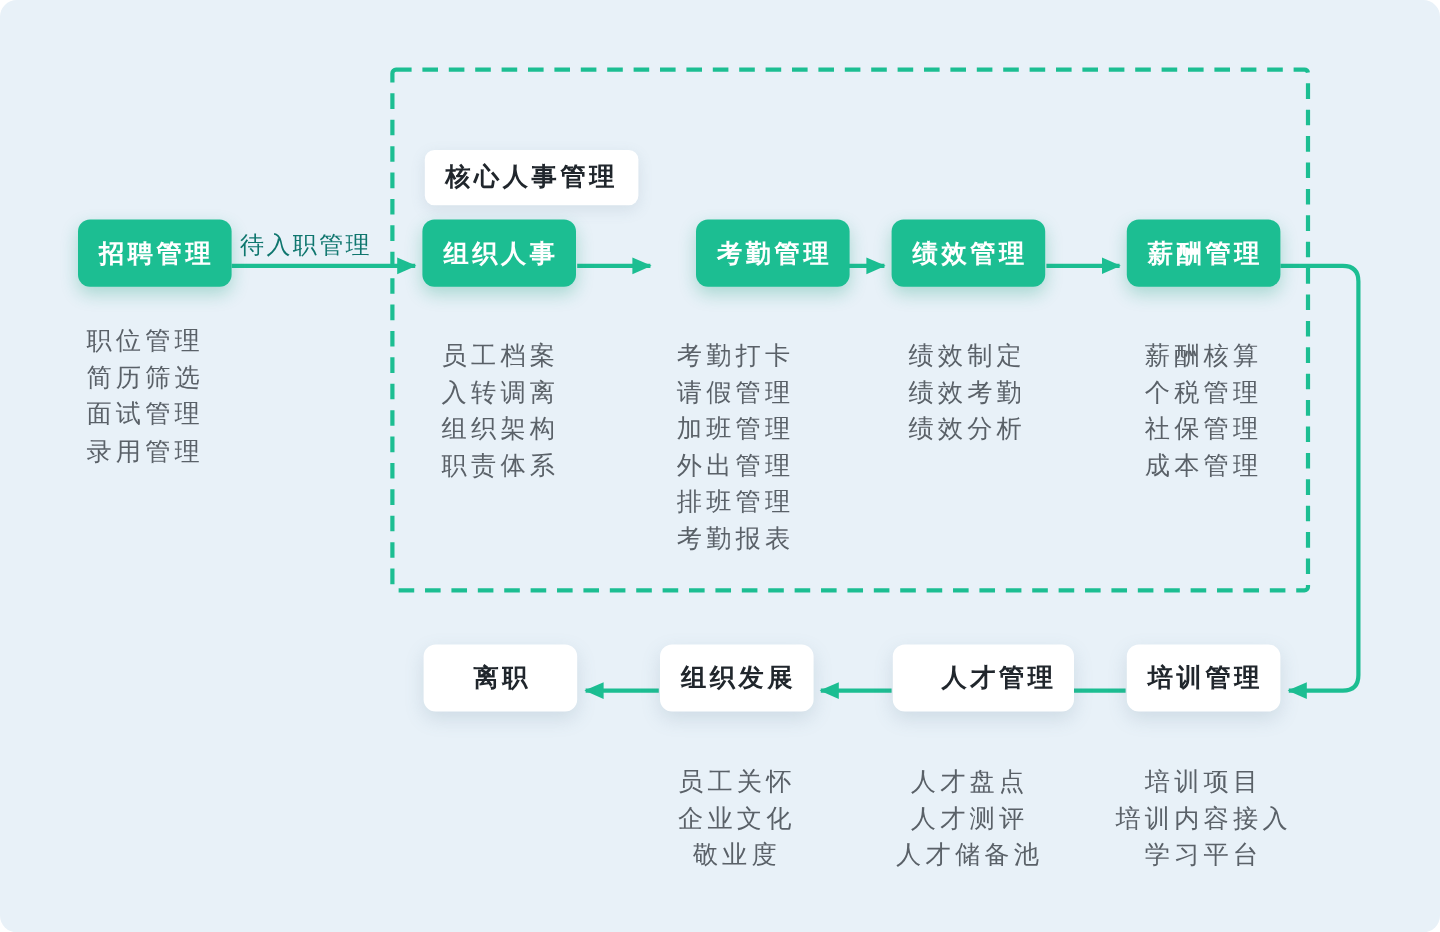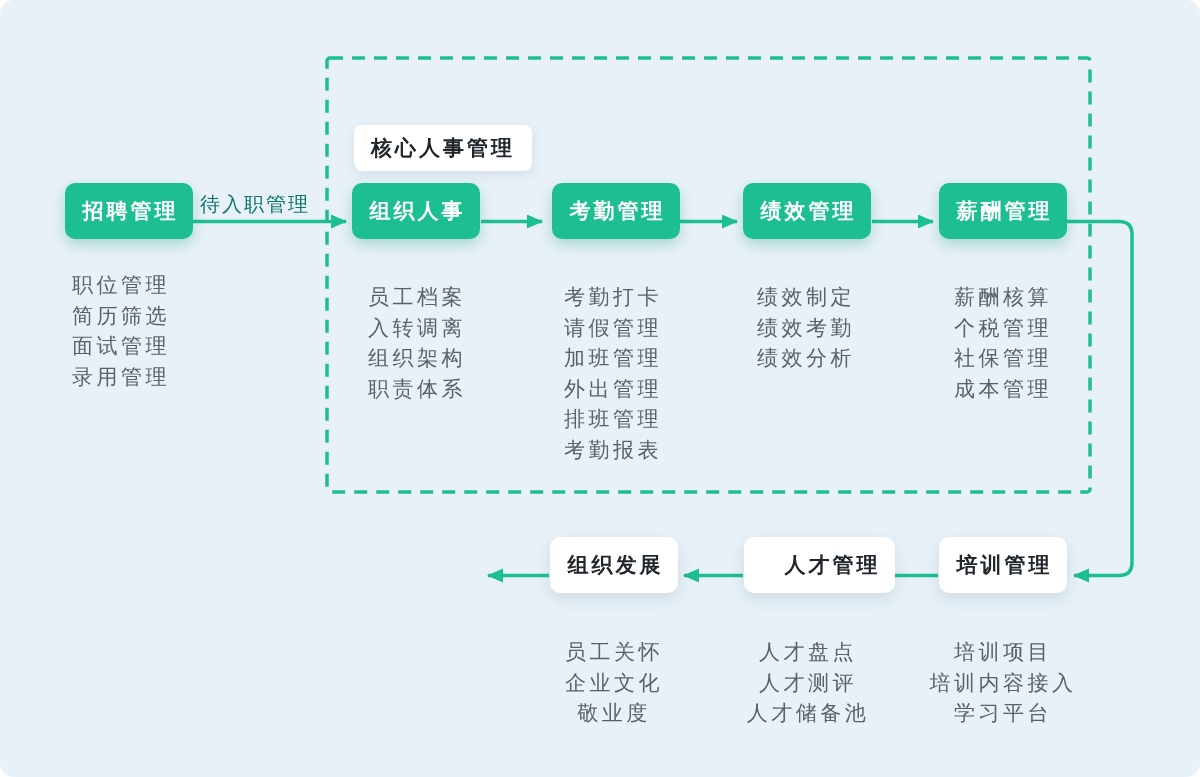--- a/index.html
+++ b/index.html
@@ -124,21 +124,21 @@
 
   <div class="group-label">核心人事管理</div>
   <div class="flow-label">待入职管理</div>
 
   <div class="node green" style="left:65px; top:183px;">
     <span>招聘管理</span>
   </div>
   <div class="node green" style="left:352px; top:183px;">
     <span>组织人事</span>
   </div>
-  <div class="node green" style="left:552px; top:183px;text-align:center;">
+  <div class="node green" style="left:580px; top:183px;text-align:center;">
     <span>考勤管理</span>
   </div>
   <div class="node green" style="left:743px; top:183px;">
     <span>绩效管理</span>
   </div>
   <div class="node green" style="left:939px; top:183px;">
     <span>薪酬管理</span>
   </div>
 
   <ul class="feature-list" style="left:72px; top:270px;">
@@ -166,20 +166,23 @@
     <li>绩效考勤</li>
     <li>绩效分析</li>
   </ul>
   <ul class="feature-list" style="left:954px; top:282px;">
     <li>薪酬核算</li>
     <li>个税管理</li>
     <li>社保管理</li>
     <li>成本管理</li>
   </ul>
 
+  <div class="node white" style="left:353px; top:537px;">
+    <span>离职</span>
+  </div>
   <div class="node white" style="left:550px; top:537px;">
     <span>组织发展</span>
   </div>
   <div class="node white" style="left:744px; top:537px;padding-left:23px;">
     <span>人才管理</span>
   </div>
   <div class="node white" style="left:939px; top:537px;">
     <span>培训管理</span>
   </div>
 

